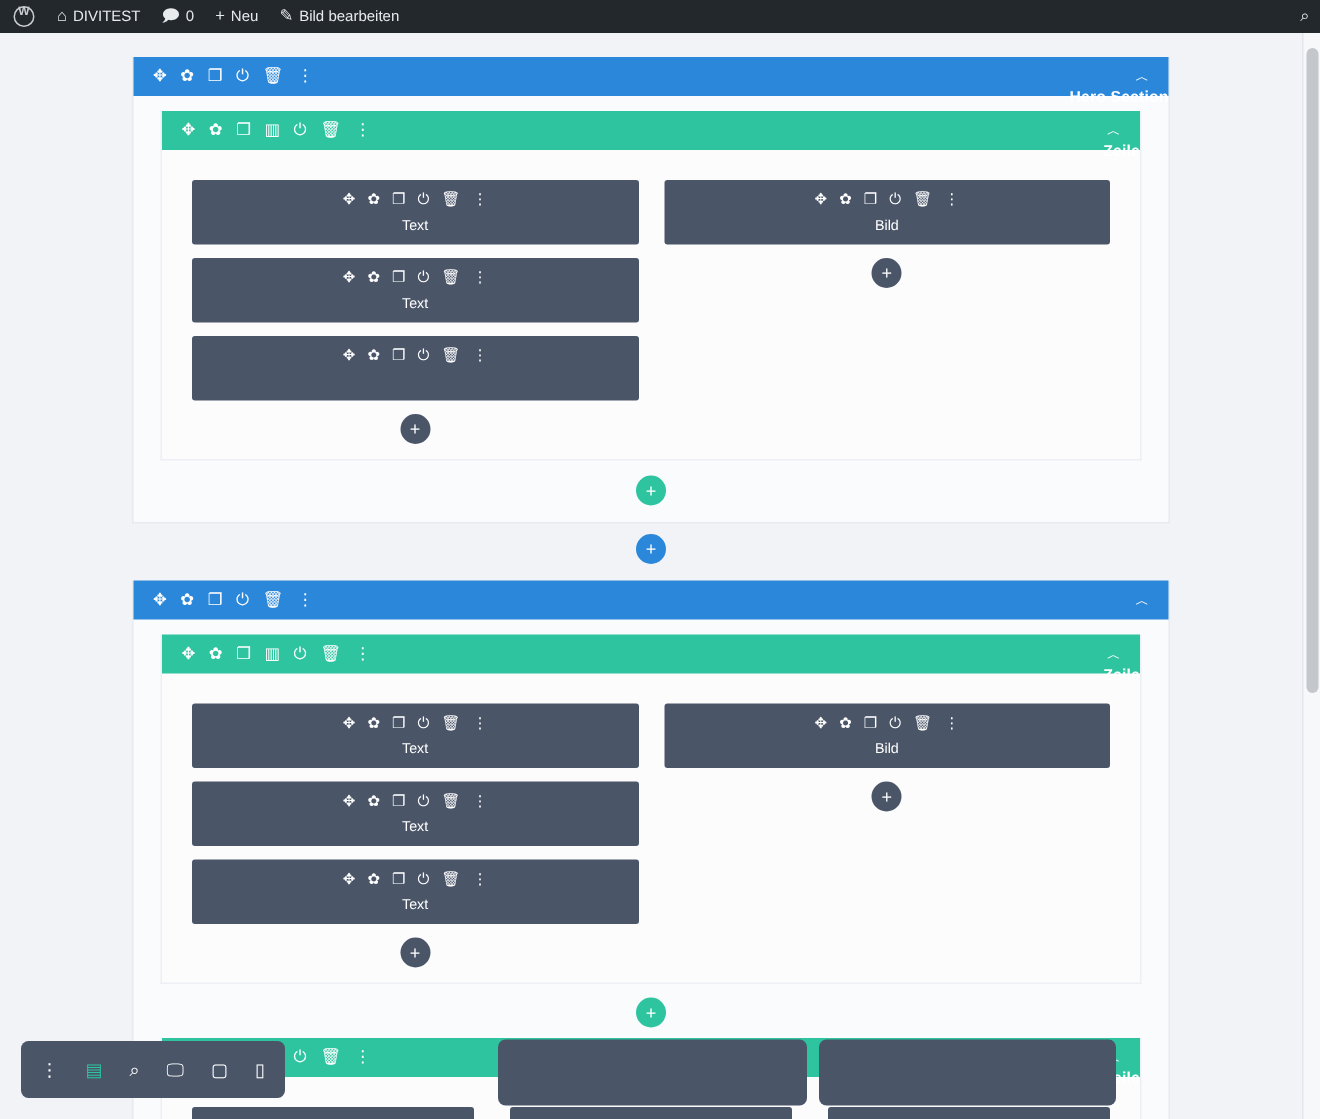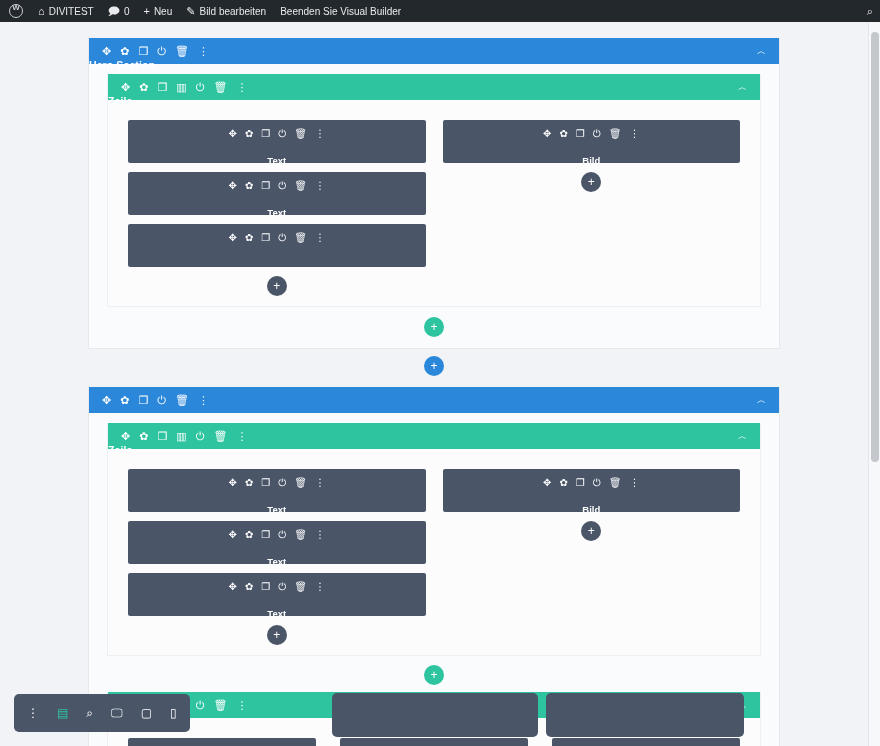--- a/index.html
+++ b/index.html
@@ -71,21 +71,21 @@
     height: 26px; display: flex; align-items: center;
     position: relative; color: #fff;
   }
   .bar-section { background: #2b87da; }
   .bar-row { background: #2ec4a0; }
   .bar-icons {
     display: flex; align-items: center; gap: 9px;
     padding-left: 13px; flex: 0 0 auto;
   }
   .bar-title {
-    position: absolute; left: 0; right: 0; text-align: left;
+    position: absolute; left: 0; right: 0; text-align: right;
     font-size: 10.5px; font-weight: bold; letter-spacing: .1px;
     pointer-events: none;
     margin-top: 28px;
   }
   .bar-collapse {
     margin-left: auto; padding-right: 13px; font-size: 9px;
     position: relative; z-index: 2;
   }
   .ico { display: inline-block; line-height: 1; font-size: 11px; }
 
@@ -102,21 +102,21 @@
     background: #4a5568; color: #fff; border-radius: 2px;
     padding: 7px 0 8px 0; margin-bottom: 9px; text-align: center;
     height: 43px;
   }
   .module-icons {
     display: flex; justify-content: center; align-items: center; gap: 8px;
     height: 14px;
   }
   .module-icons .ico { font-size: 10px; }
   .module-label {
-    font-size: 9.5px; margin-top: 14px; font-weight: bold;
+    font-size: 9.5px; margin-top: 4px; font-weight: normal;
   }
   .module-3 { height: 43px; }
 
   .addbtn {
     width: 20px; height: 20px; border-radius: 50%;
     display: flex; align-items: center; justify-content: center;
     font-size: 12px; color: #fff; margin: 1px auto 0 auto; line-height: 1;
   }
   .addbtn-dark { background: #4a5568; }
   .addbtn-green { background: #2ec4a0; }
@@ -160,23 +160,20 @@
     <span class="ab-glyph">🗩</span>
     <span>0</span>
   </div>
   <div class="ab-item">
     <span class="ab-glyph">+</span>
     <span>Neu</span>
   </div>
   <div class="ab-item">
     <span class="ab-glyph">✎</span>
     <span>Bild bearbeiten</span>
-  </div>
-  <div class="ab-item">
-    <span>Beenden Sie Visual Builder</span>
   </div>
   <div class="ab-spacer"></div>
   <div class="ab-item">
     <span class="ab-glyph">⌕</span>
   </div>
 </div>
 
 <div class="canvas">
 
   <div class="section">

